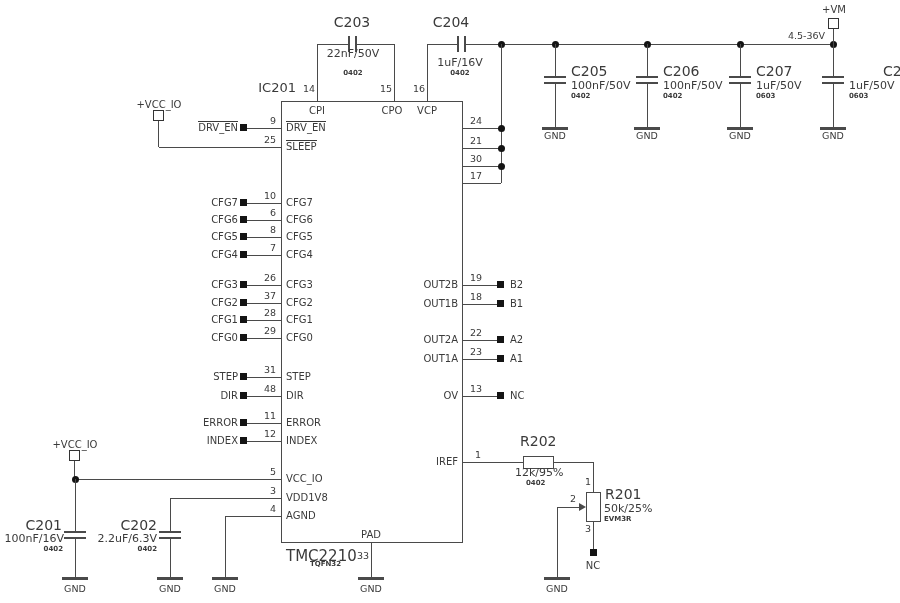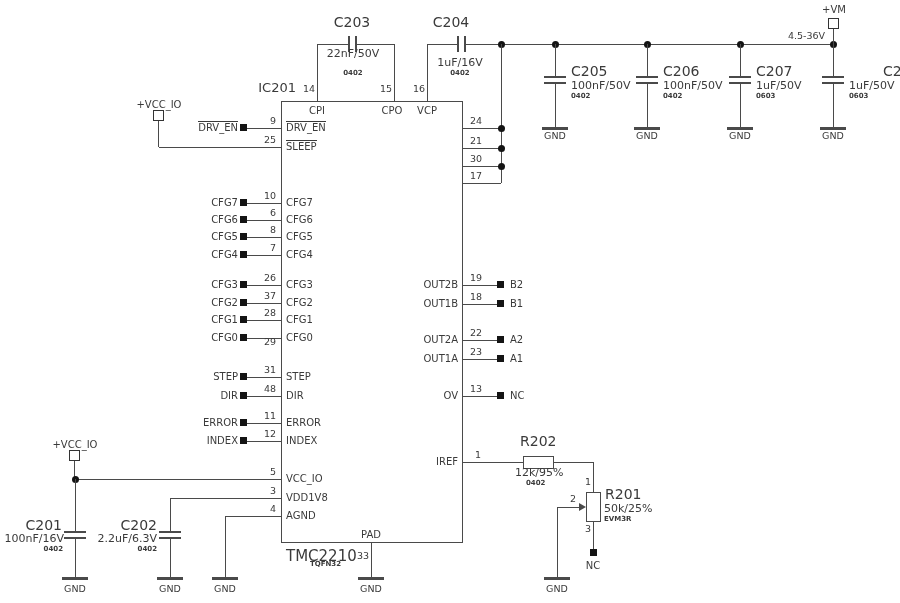--- a/index.html
+++ b/index.html
@@ -183,21 +183,21 @@
   <div class="t pname ra" style="left:138px;top:297px;width:100px">CFG2</div>
 
   <div class="wh" style="left:244px;top:320px;width:37px"></div>
   <div class="sq" style="left:240px;top:316px"></div>
   <div class="t pnum ra" style="left:246px;top:308px;width:30px">28</div>
   <div class="t pname" style="left:286px;top:314px">CFG1</div>
   <div class="t pname ra" style="left:138px;top:314px;width:100px">CFG1</div>
 
   <div class="wh" style="left:244px;top:338px;width:37px"></div>
   <div class="sq" style="left:240px;top:334px"></div>
-  <div class="t pnum ra" style="left:246px;top:337px;width:30px">29</div>
+  <div class="t pnum ra" style="left:246px;top:326px;width:30px">29</div>
   <div class="t pname" style="left:286px;top:332px">CFG0</div>
   <div class="t pname ra" style="left:138px;top:332px;width:100px">CFG0</div>
 
   <div class="wh" style="left:244px;top:377px;width:37px"></div>
   <div class="sq" style="left:240px;top:373px"></div>
   <div class="t pnum ra" style="left:246px;top:365px;width:30px">31</div>
   <div class="t pname" style="left:286px;top:371px">STEP</div>
   <div class="t pname ra" style="left:138px;top:371px;width:100px">STEP</div>
 
   <div class="wh" style="left:244px;top:396px;width:37px"></div>

